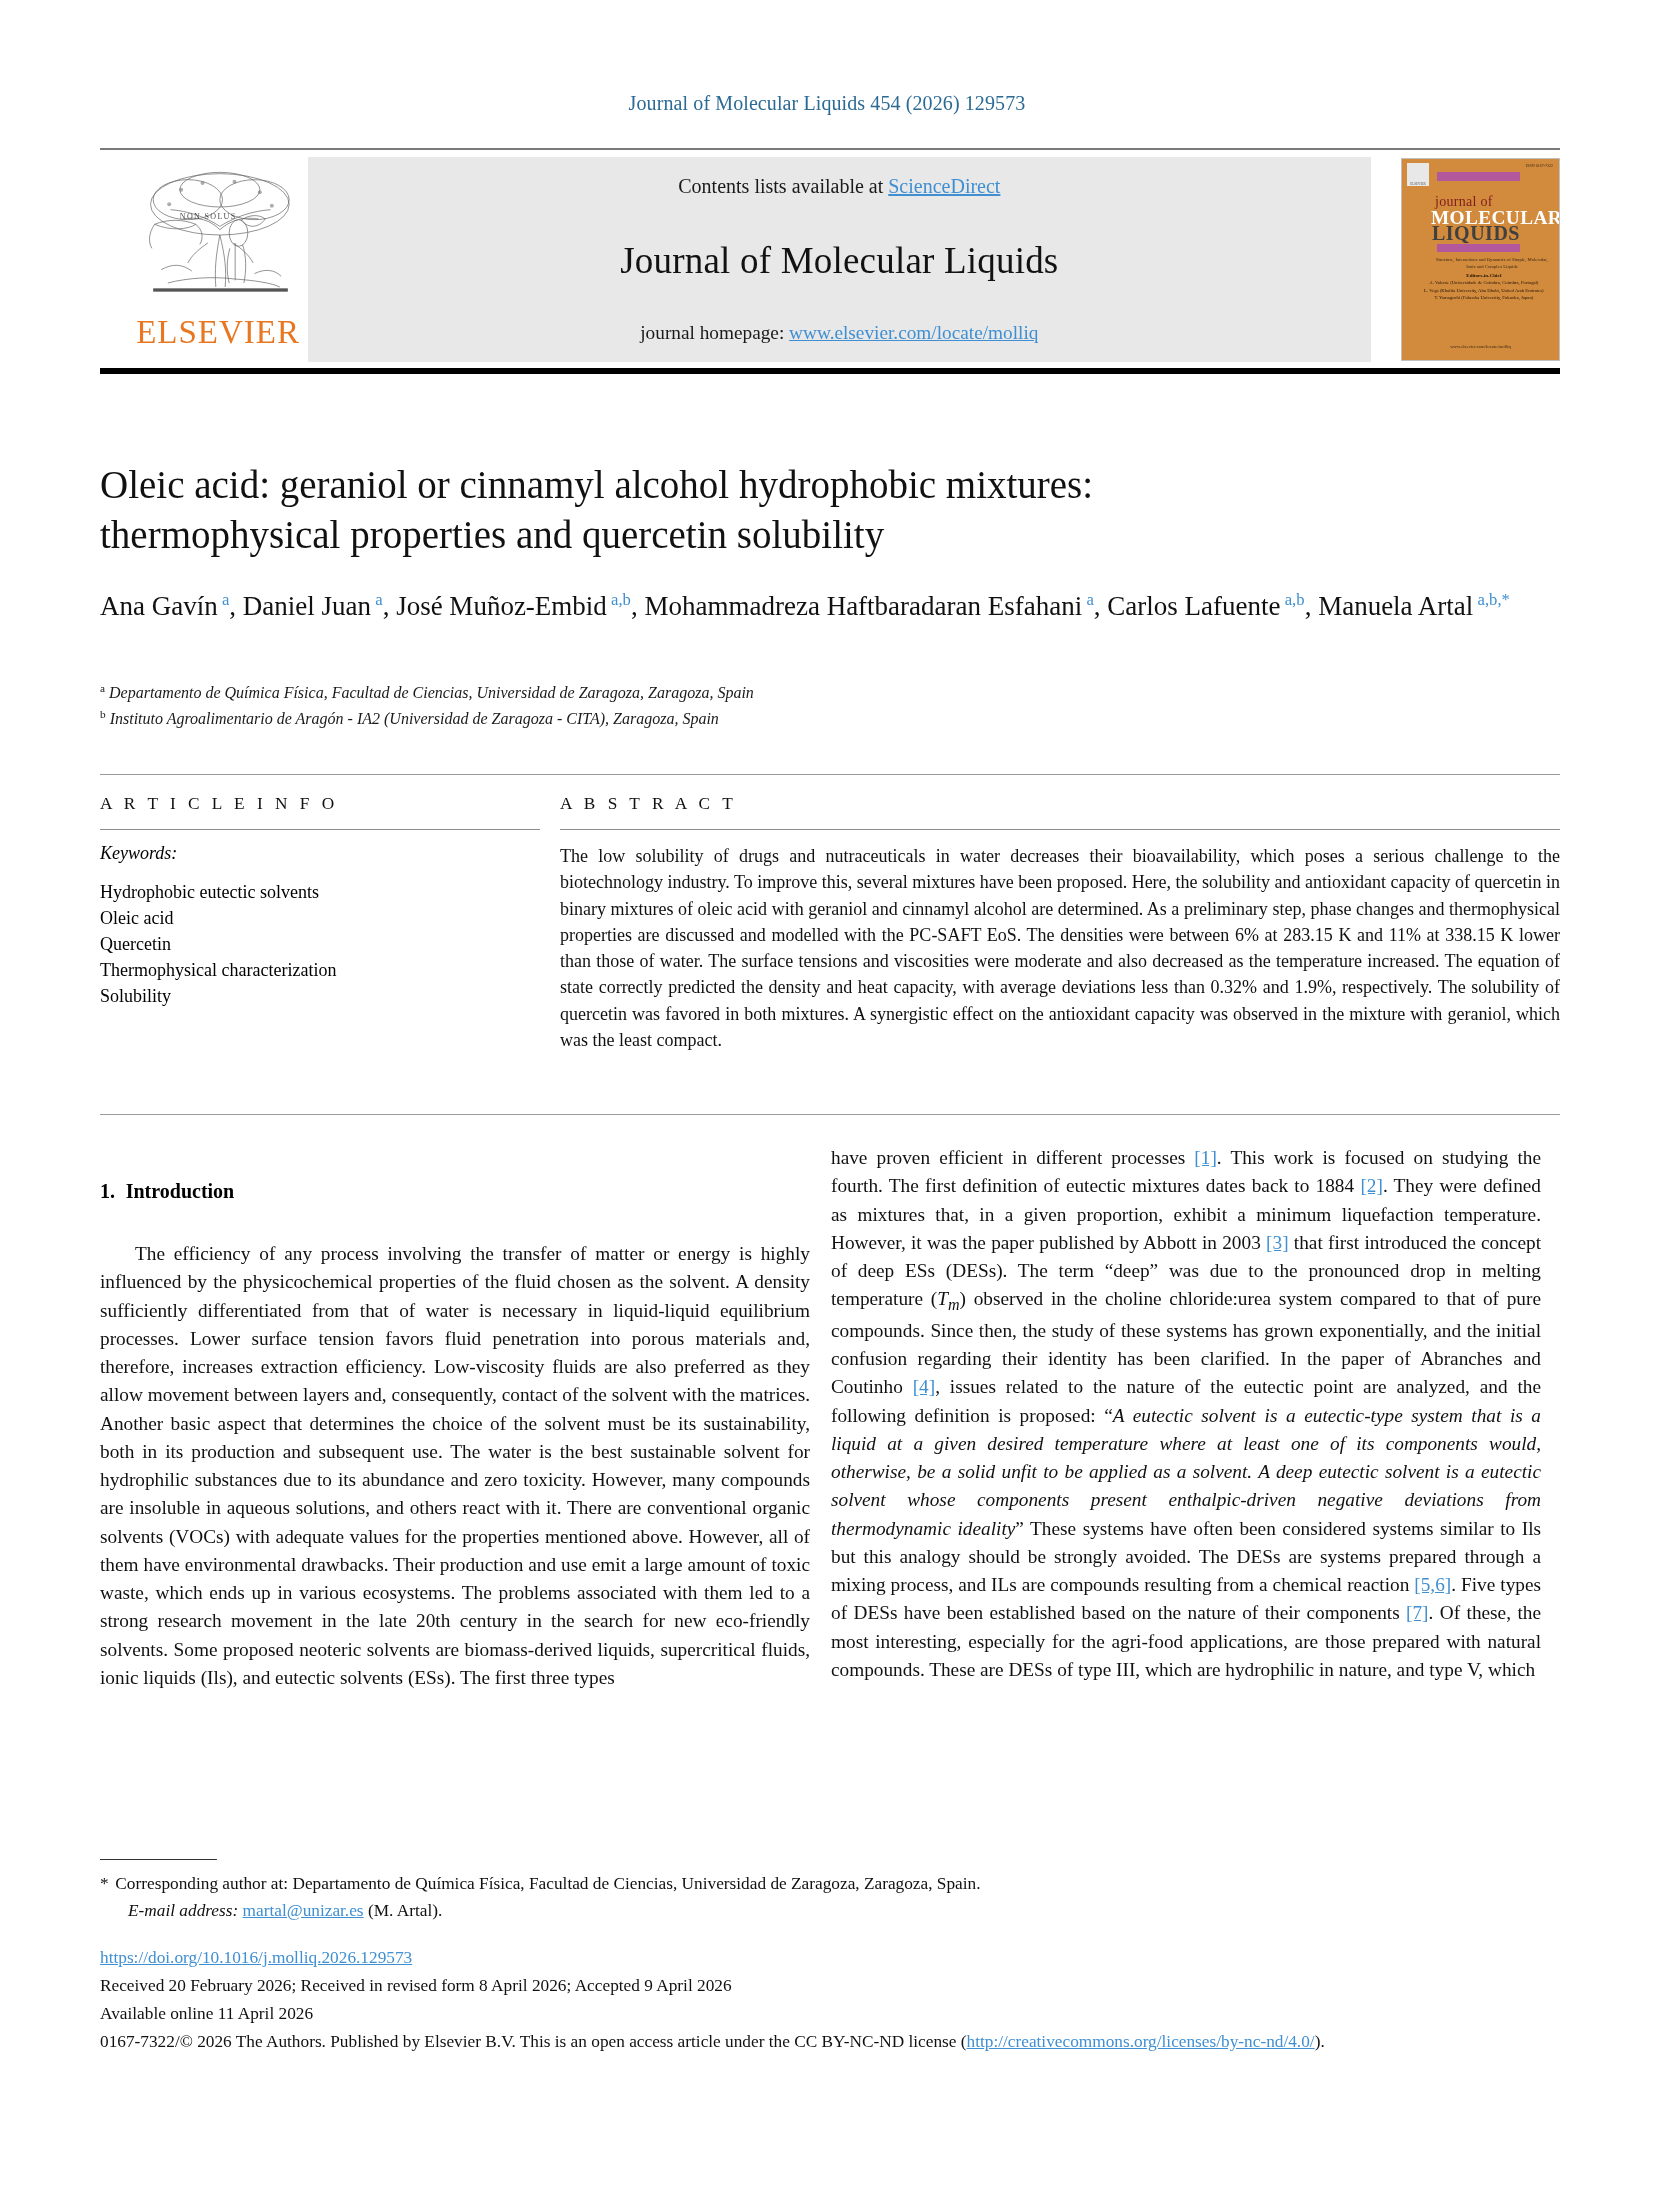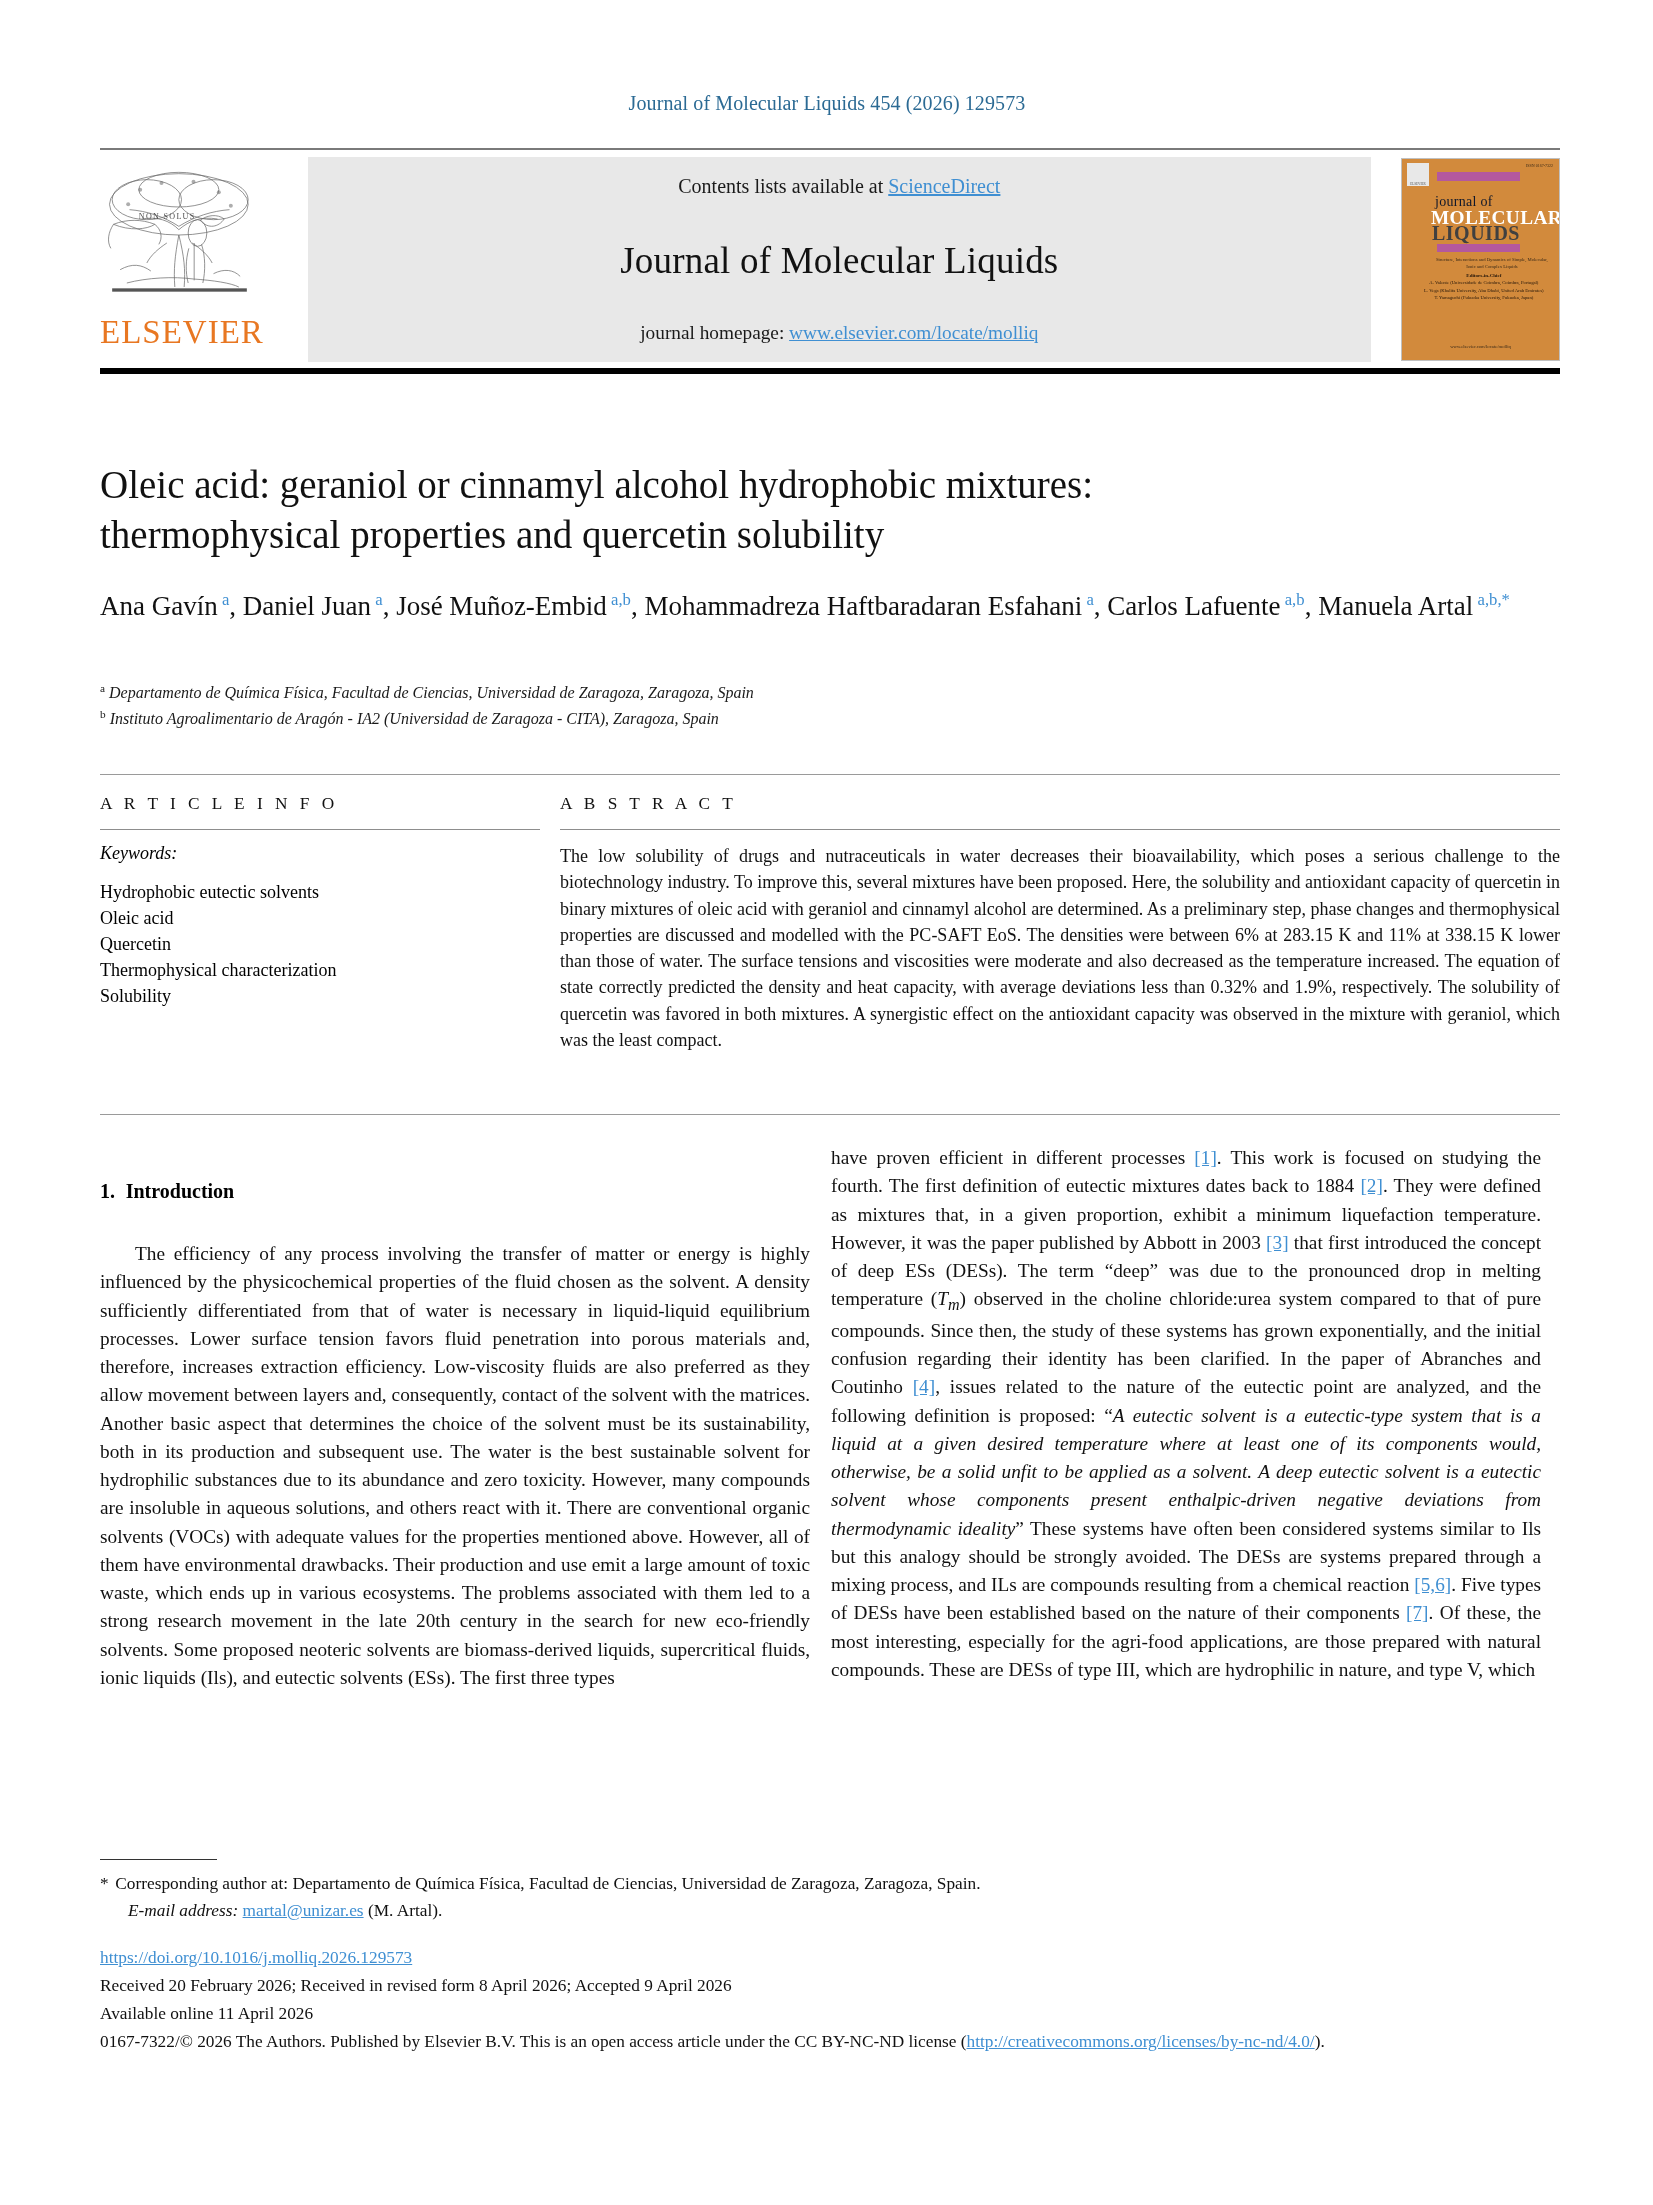--- a/index.html
+++ b/index.html
@@ -48,21 +48,21 @@
     display: flex;
     align-items: stretch;
     height: 205px;
     margin-top: 6.7px;
   }
   .elsevier-block {
     width: 200px;
     flex: 0 0 200px;
     display: flex;
     flex-direction: column;
-    align-items: flex-start;
+    align-items: flex-end;
     justify-content: flex-start;
     padding-top: 6.7px;
   }
   .tree-logo {
     width: 159px;
     height: 148px;
   }
   .elsevier-word {
     font-family: "Liberation Serif", serif;
     font-size: 33px;
@@ -137,21 +137,21 @@
     width: 83px;
     height: 8.7px;
     background: #b4589e;
   }
   .cover-bar.top { top: 13.3px; }
   .cover-bar.bottom { top: 85px; }
   .cover-jof {
     position: absolute;
     top: 35px; left: 33px;
     font-size: 14px;
-    color: #0f172a;
+    color: #7f1d1d;
     letter-spacing: 0.3px;
   }
   .cover-mol {
     position: absolute;
     top: 48px; left: 29px;
     font-size: 19.3px;
     font-weight: bold;
     color: #ffffff;
     letter-spacing: 0.4px;
   }

